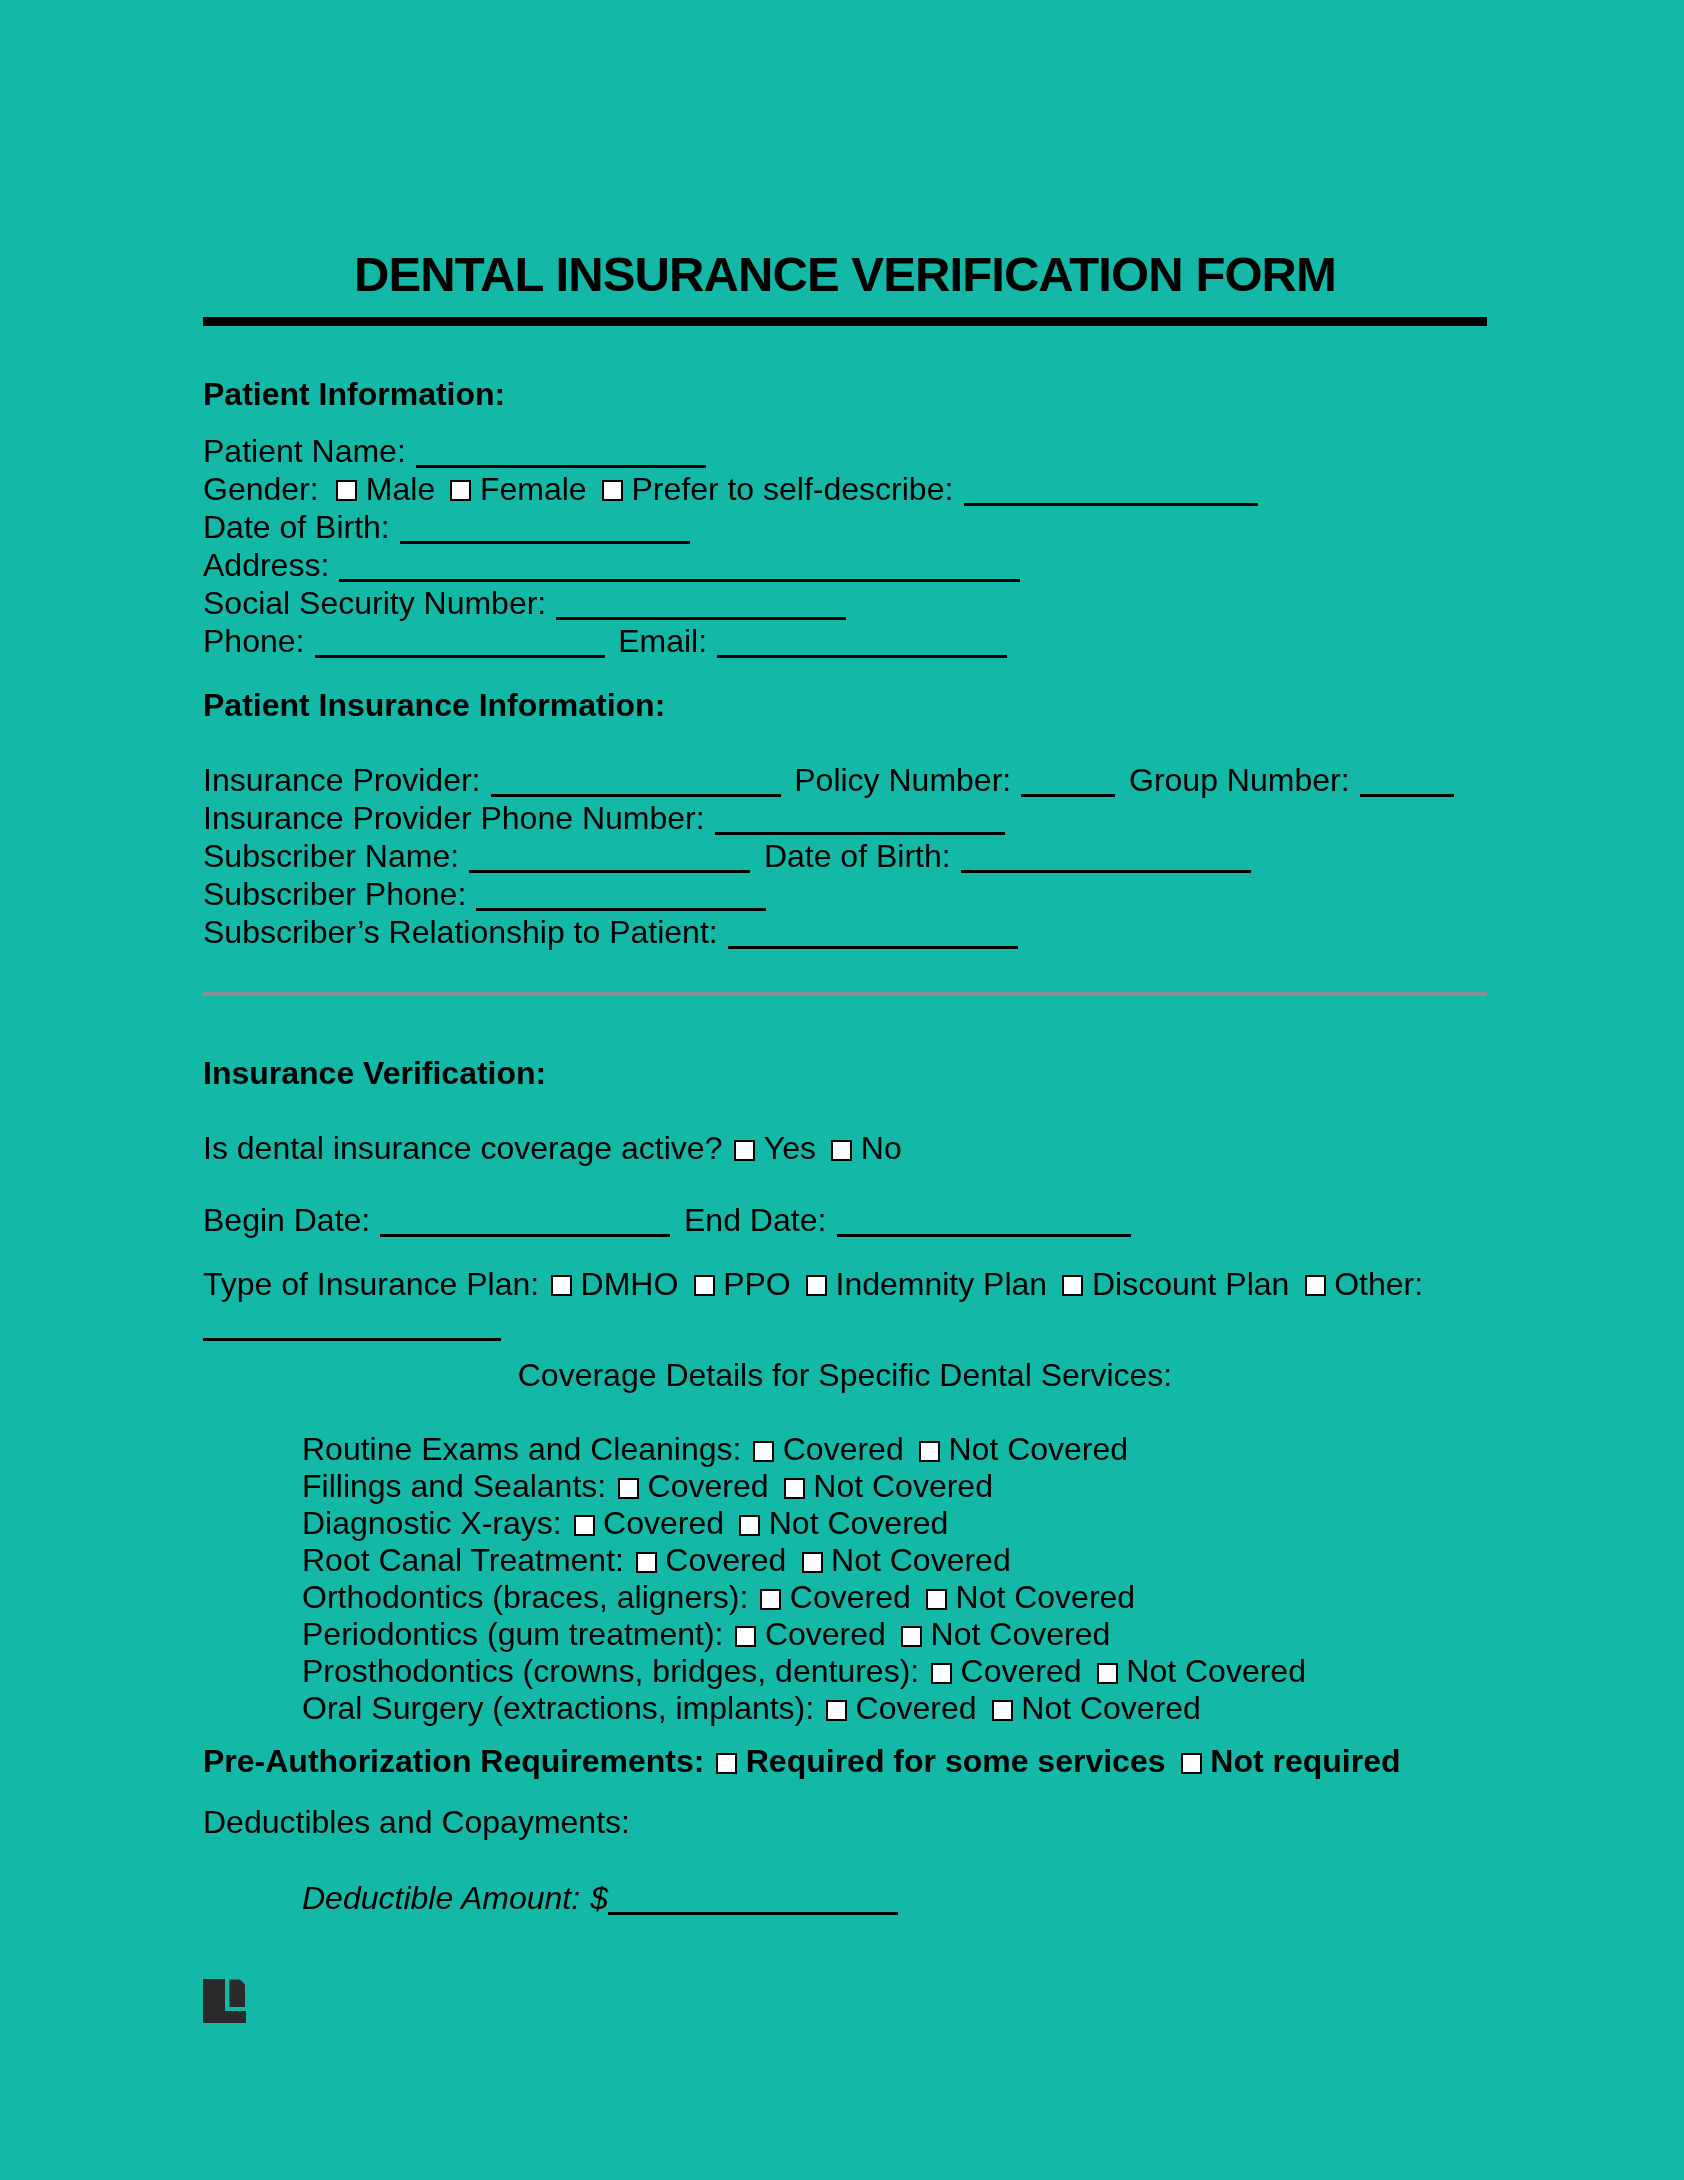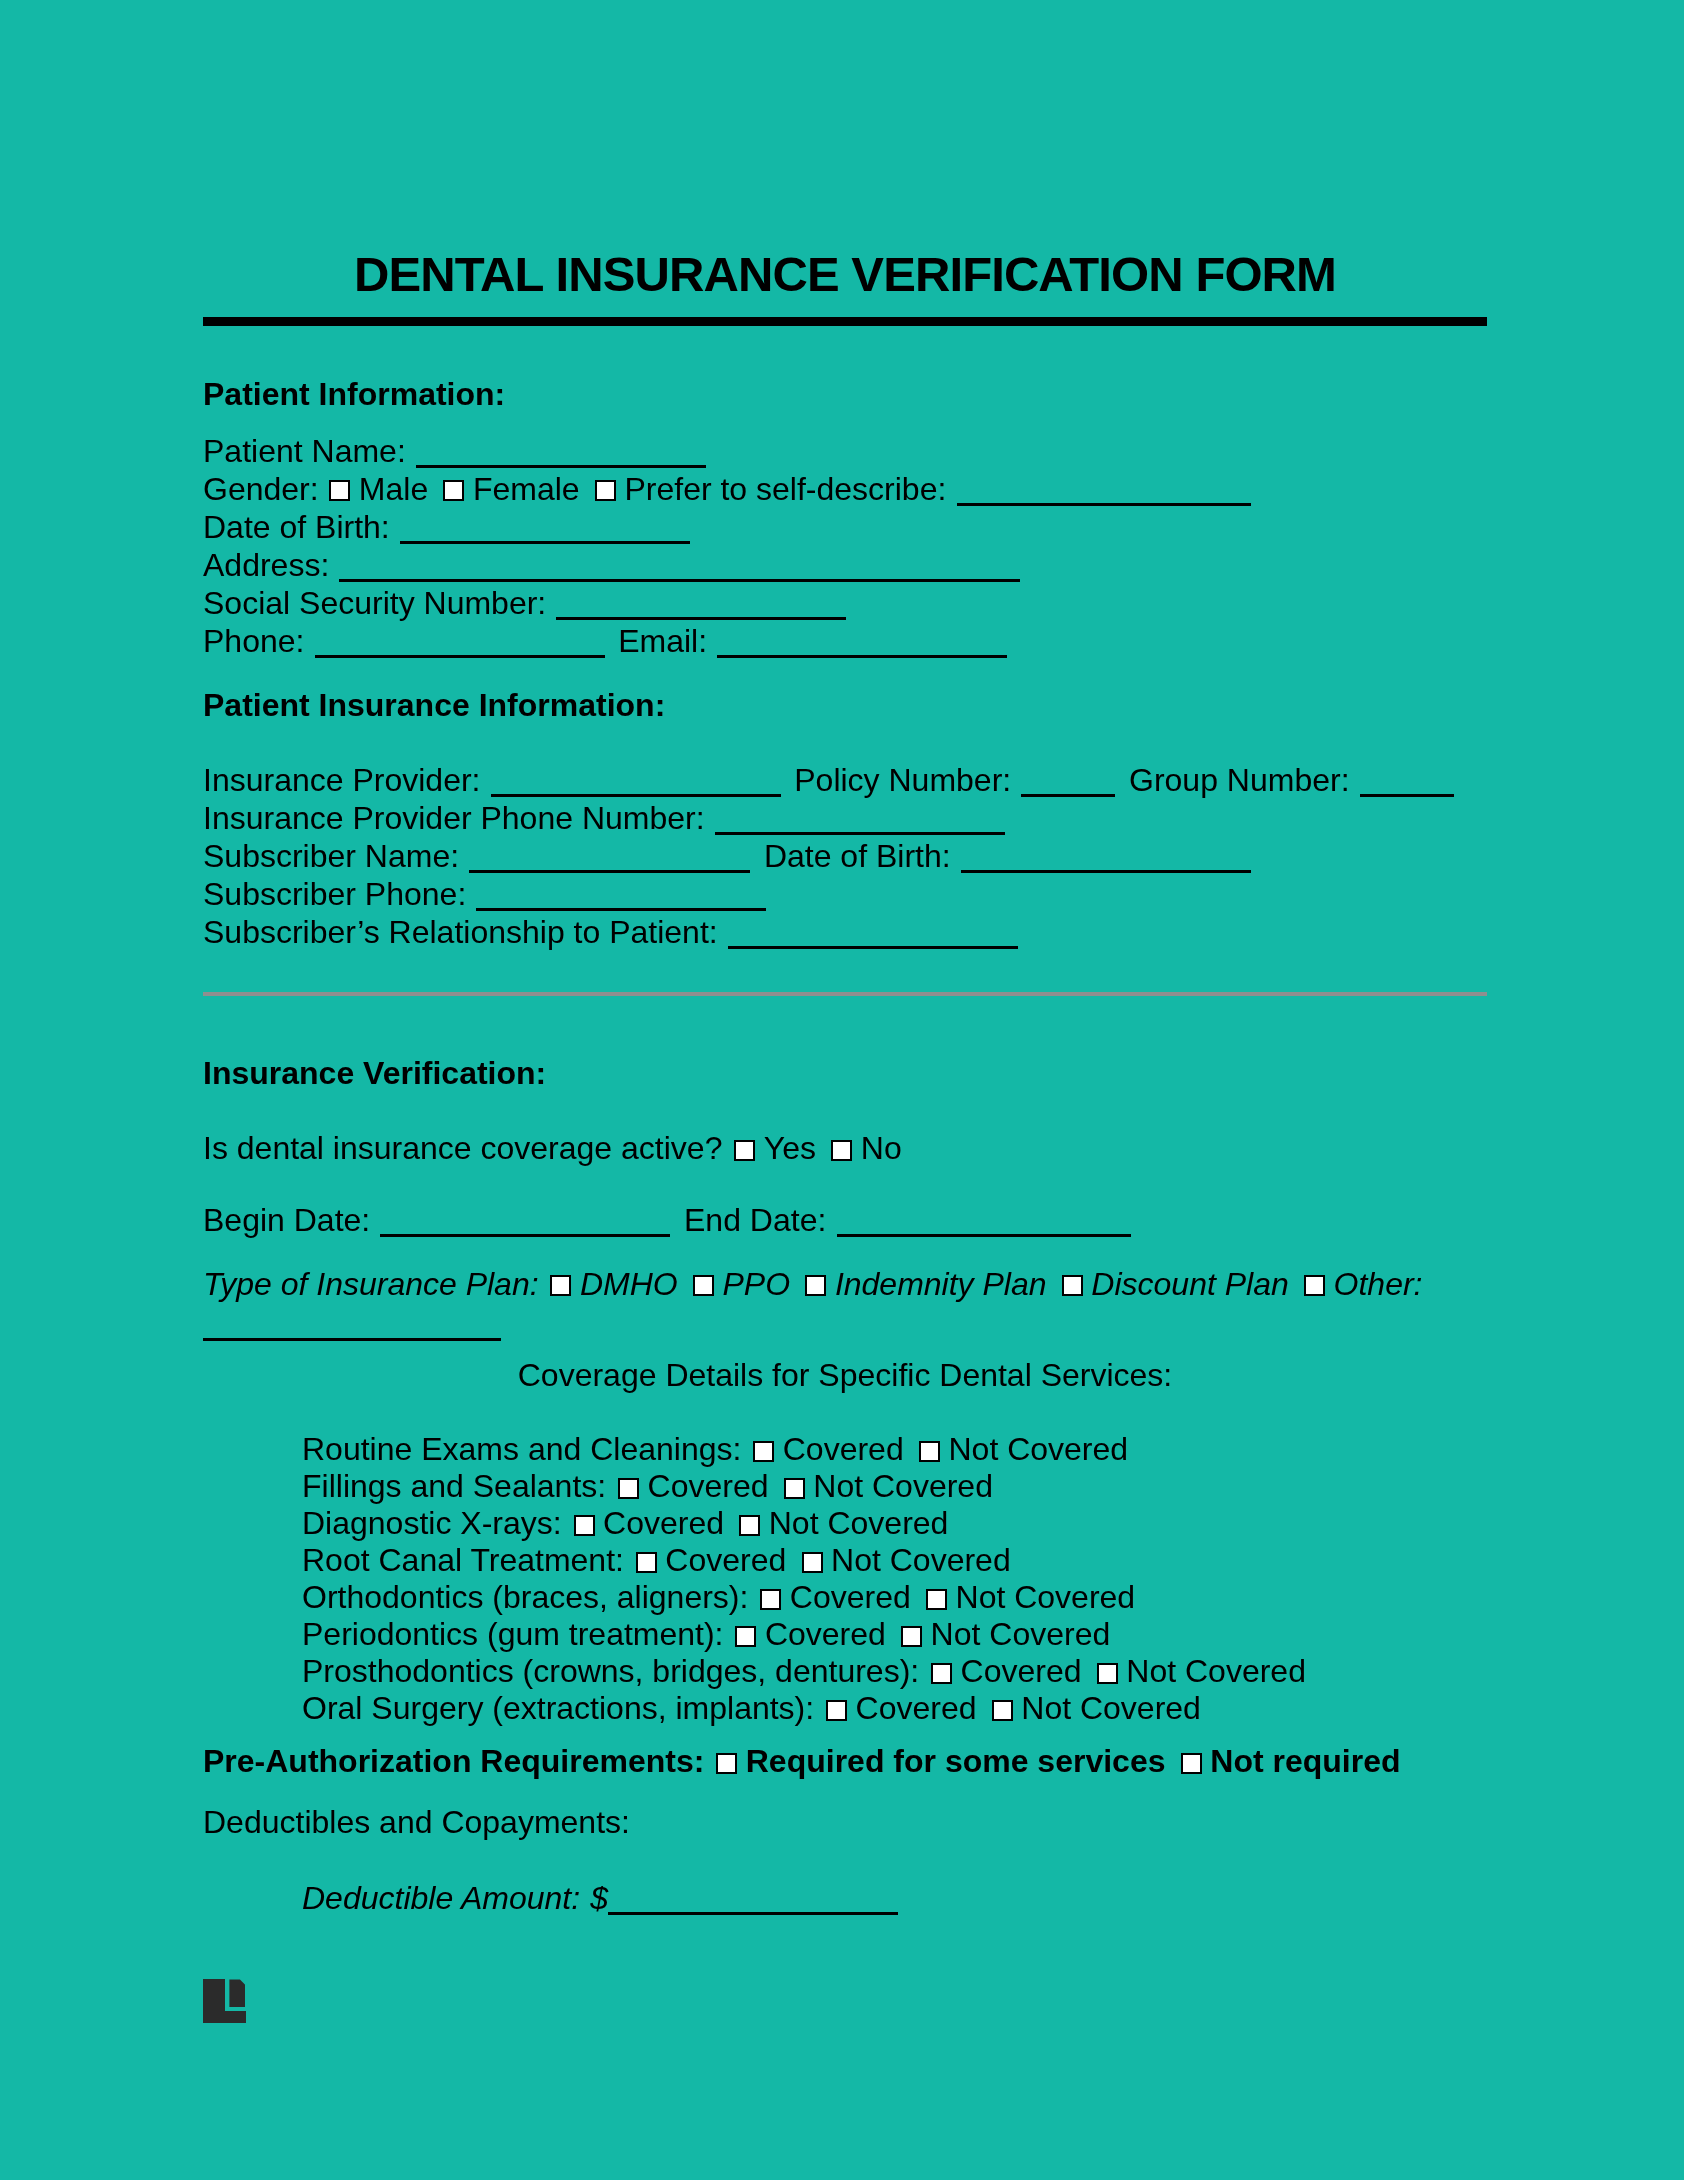--- a/index.html
+++ b/index.html
@@ -22,21 +22,21 @@
   .title-rule{height:8.5px;background:#000;margin-top:18px;}
   .divider{height:4.3px;background:#8f8f8f;margin-top:41px;}
   .h{font-weight:bold;}
   .h.m1{margin-top:49px;}
   .h.m2{margin-top:26.4px;}
   .h.m3{margin-top:58px;}
   .group1{margin-top:19px;}
   .group2{margin-top:37px;}
   .line{white-space:nowrap;}
   .lbl{margin-right:10.2px;}
-  .lbl.tight{margin-right:9px;}
+  .lbl.tight{margin-right:16px;}
   .opt{margin-right:13.6px;}
   .opt.last{margin-right:0;}
   .cb{
     display:inline-block;width:17px;height:17px;
     border:2.1px solid #000;
     vertical-align:-1.7px;
     margin:0 8.5px 0 1.7px;
     background:#fff;
   }
   .blank{
@@ -47,21 +47,21 @@
   }
   .blank.last{margin-right:0;}
   .w340{width:290px;}
   .w345{width:294px;}
   .w330{width:281px;}
   .w110{width:94px;}
   .w800{width:681px;}
   .w350{width:298px;}
   .q{margin-top:37px;}
   .dates{margin-top:34px;}
-  .plan{margin-top:25.6px;font-style:italic;}
+  .plan{margin-top:25.6px;}
   .plan-blank{margin-top:13.6px;line-height:17px;height:17px;}
   .coverage-label{margin-top:23px;text-align:center;}
   .services{margin-top:37px;line-height:37px;margin-left:99px;}
   .preauth{margin-top:15px;font-weight:bold;}
   .deductibles{margin-top:23px;}
   .deduct-amount{margin-top:38px;margin-left:99px;font-style:italic;}
   .currency{margin-right:0;}
   
   .logo{position:relative;width:43px;height:44px;margin-top:62px;}
   .logo .lg-left{position:absolute;left:0;top:0;width:22px;height:44px;background:#2b2b2b;}

